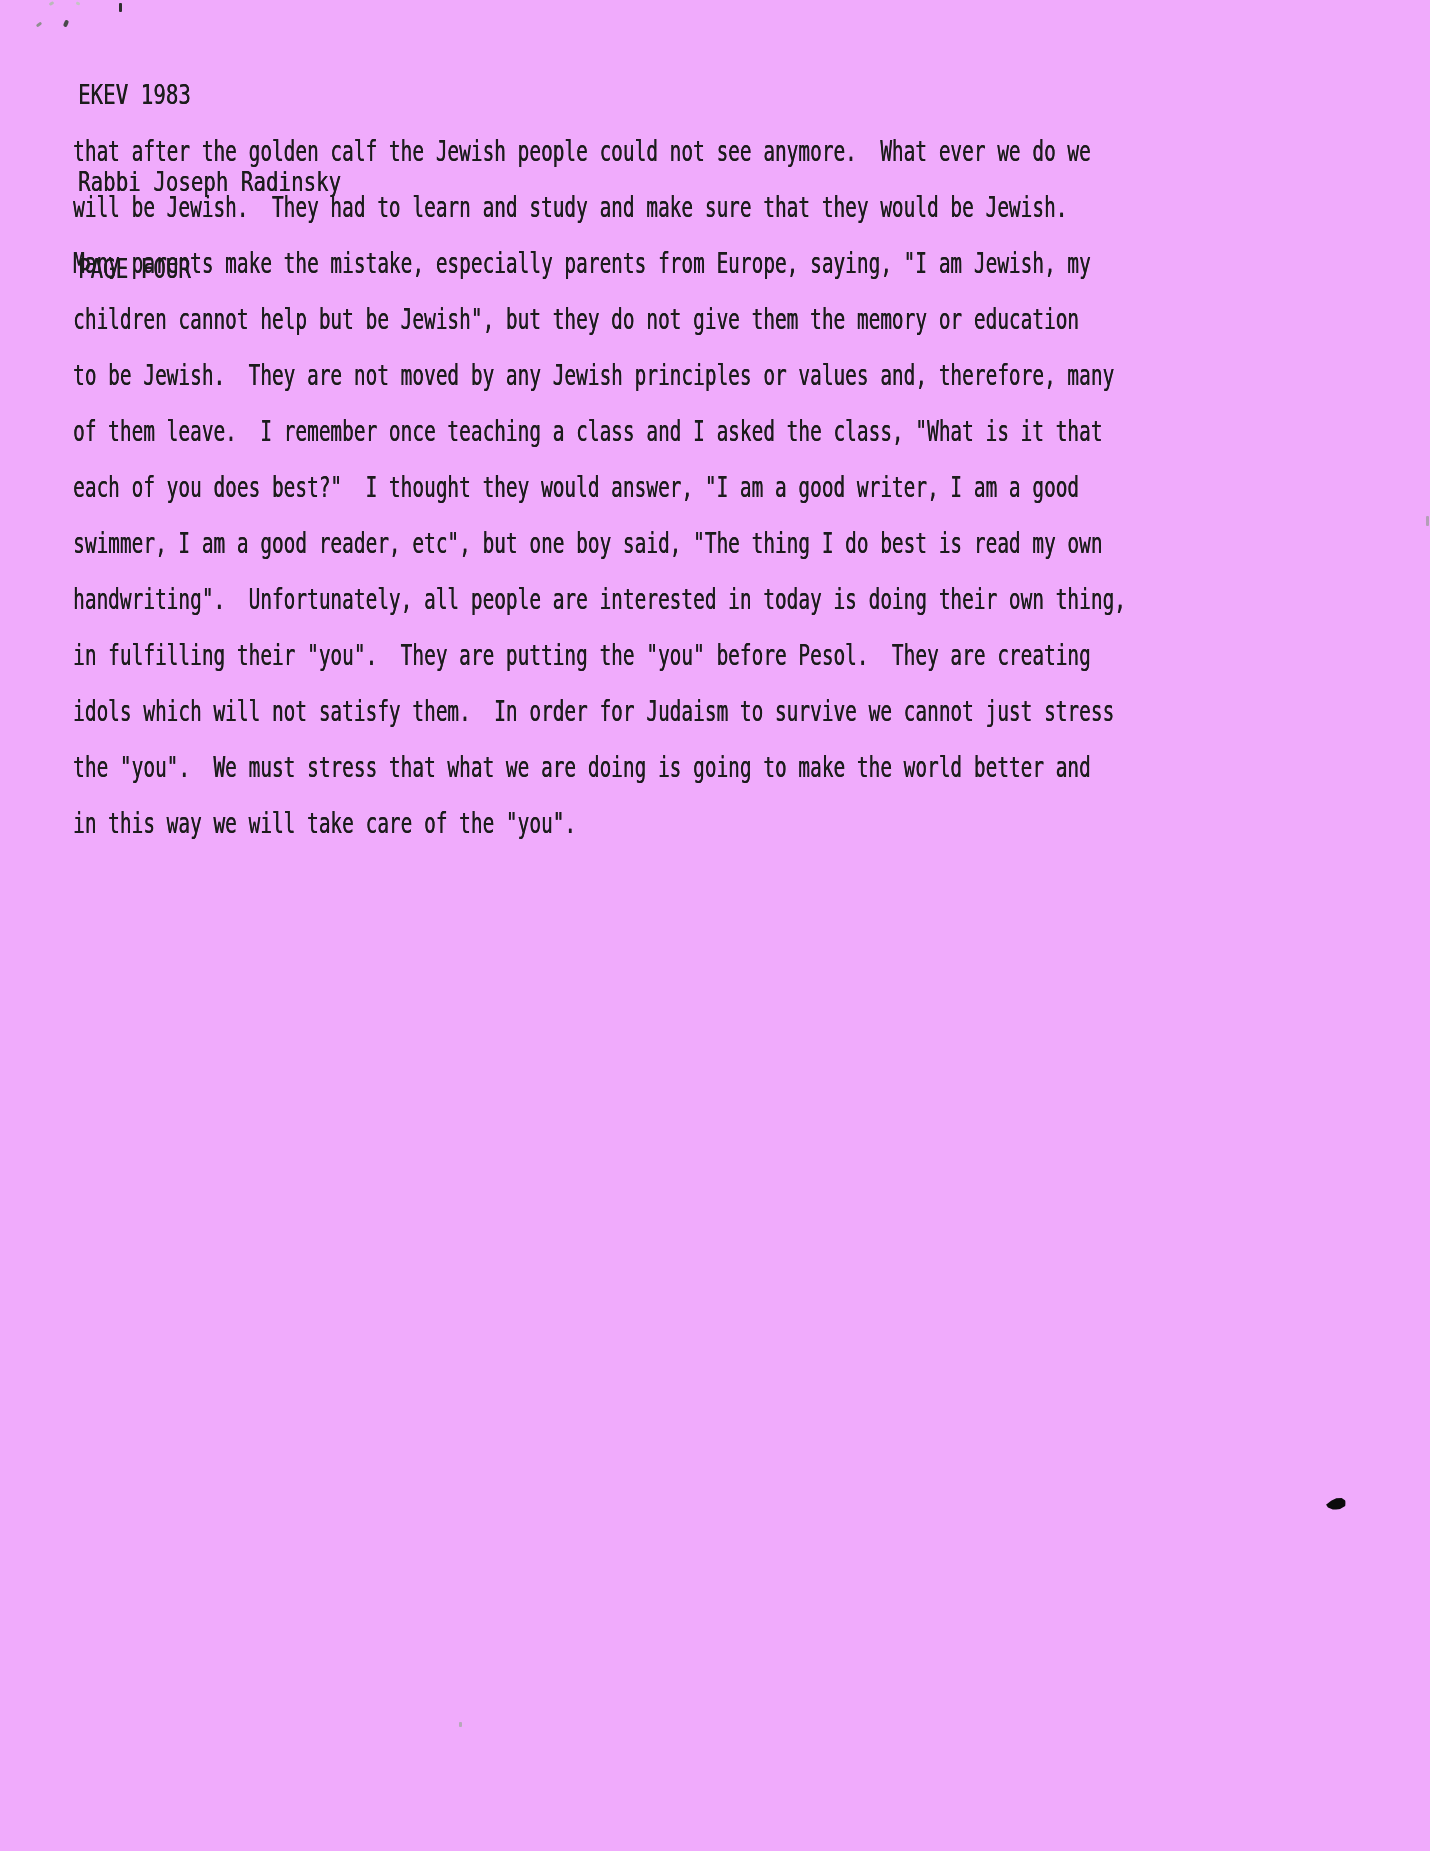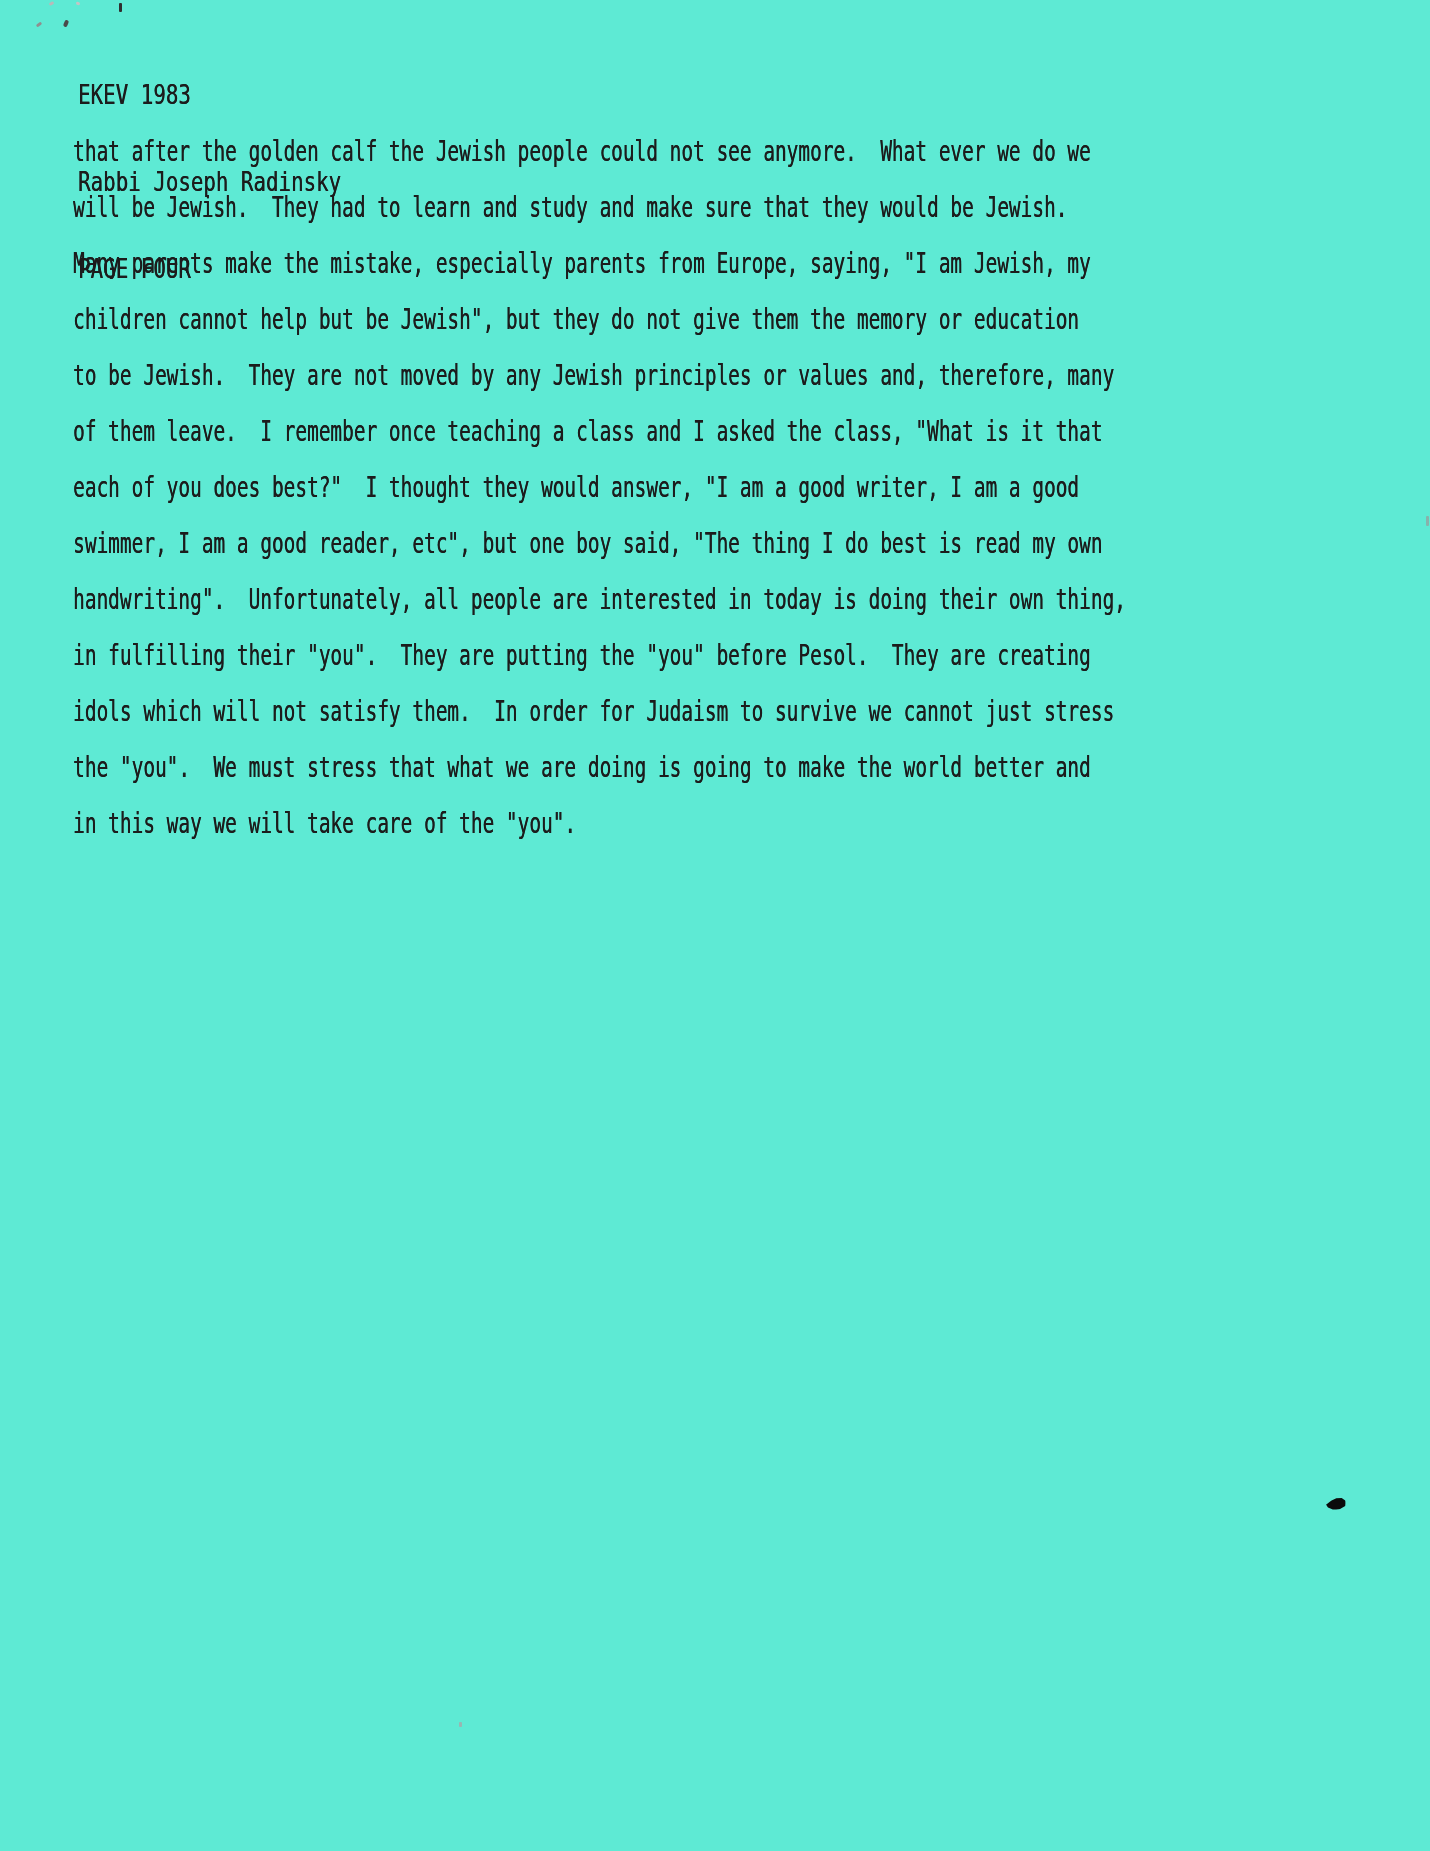--- a/index.html
+++ b/index.html
@@ -5,21 +5,21 @@
   html,body{margin:0;padding:0;}
   body{
     width:1430px;height:1851px;
     background:#ffffff;
     position:relative;
     overflow:hidden;
     font-family:"DejaVu Sans Mono", monospace;
   }
   .page{
     position:absolute;inset:0;
-    background:#5eead4;
+    background:#f0abfc;
     padding-left:20px;
   }
   
   .header-block{
     position:absolute;
     left:78px;top:23px;
     font-size:26px;
     line-height:29px;
     color:#1c1c1c;
     transform:scaleX(0.80);

